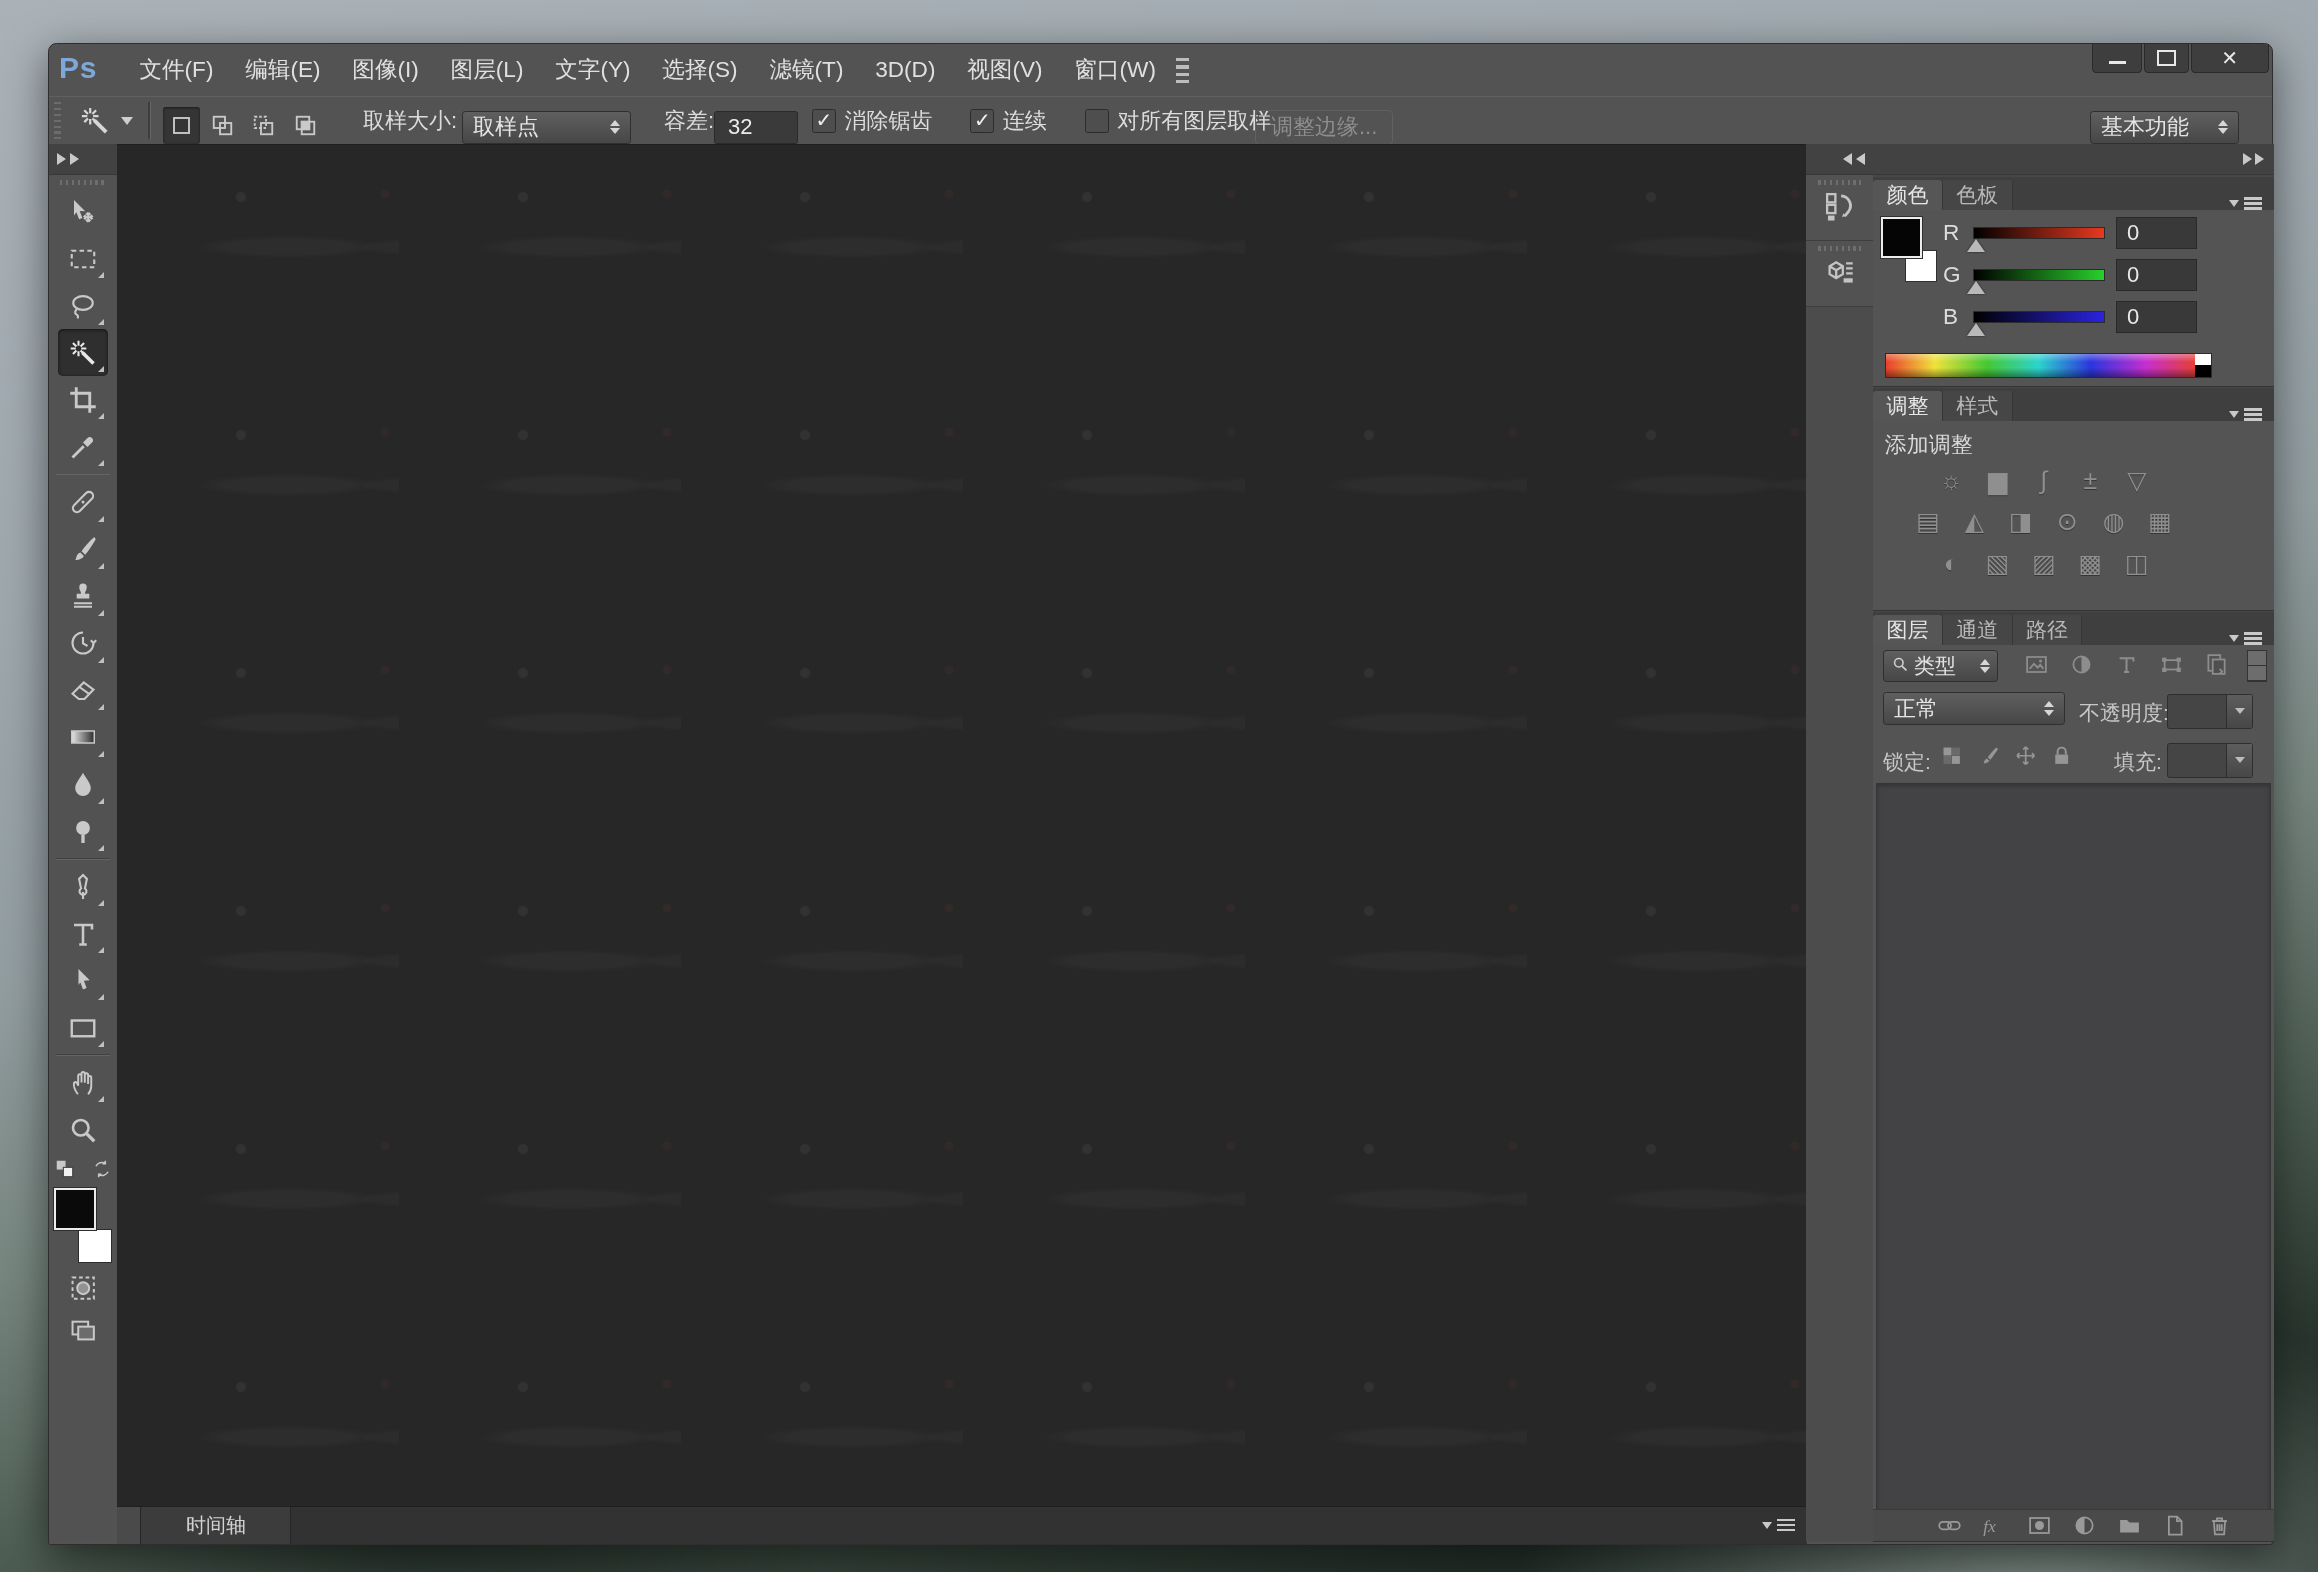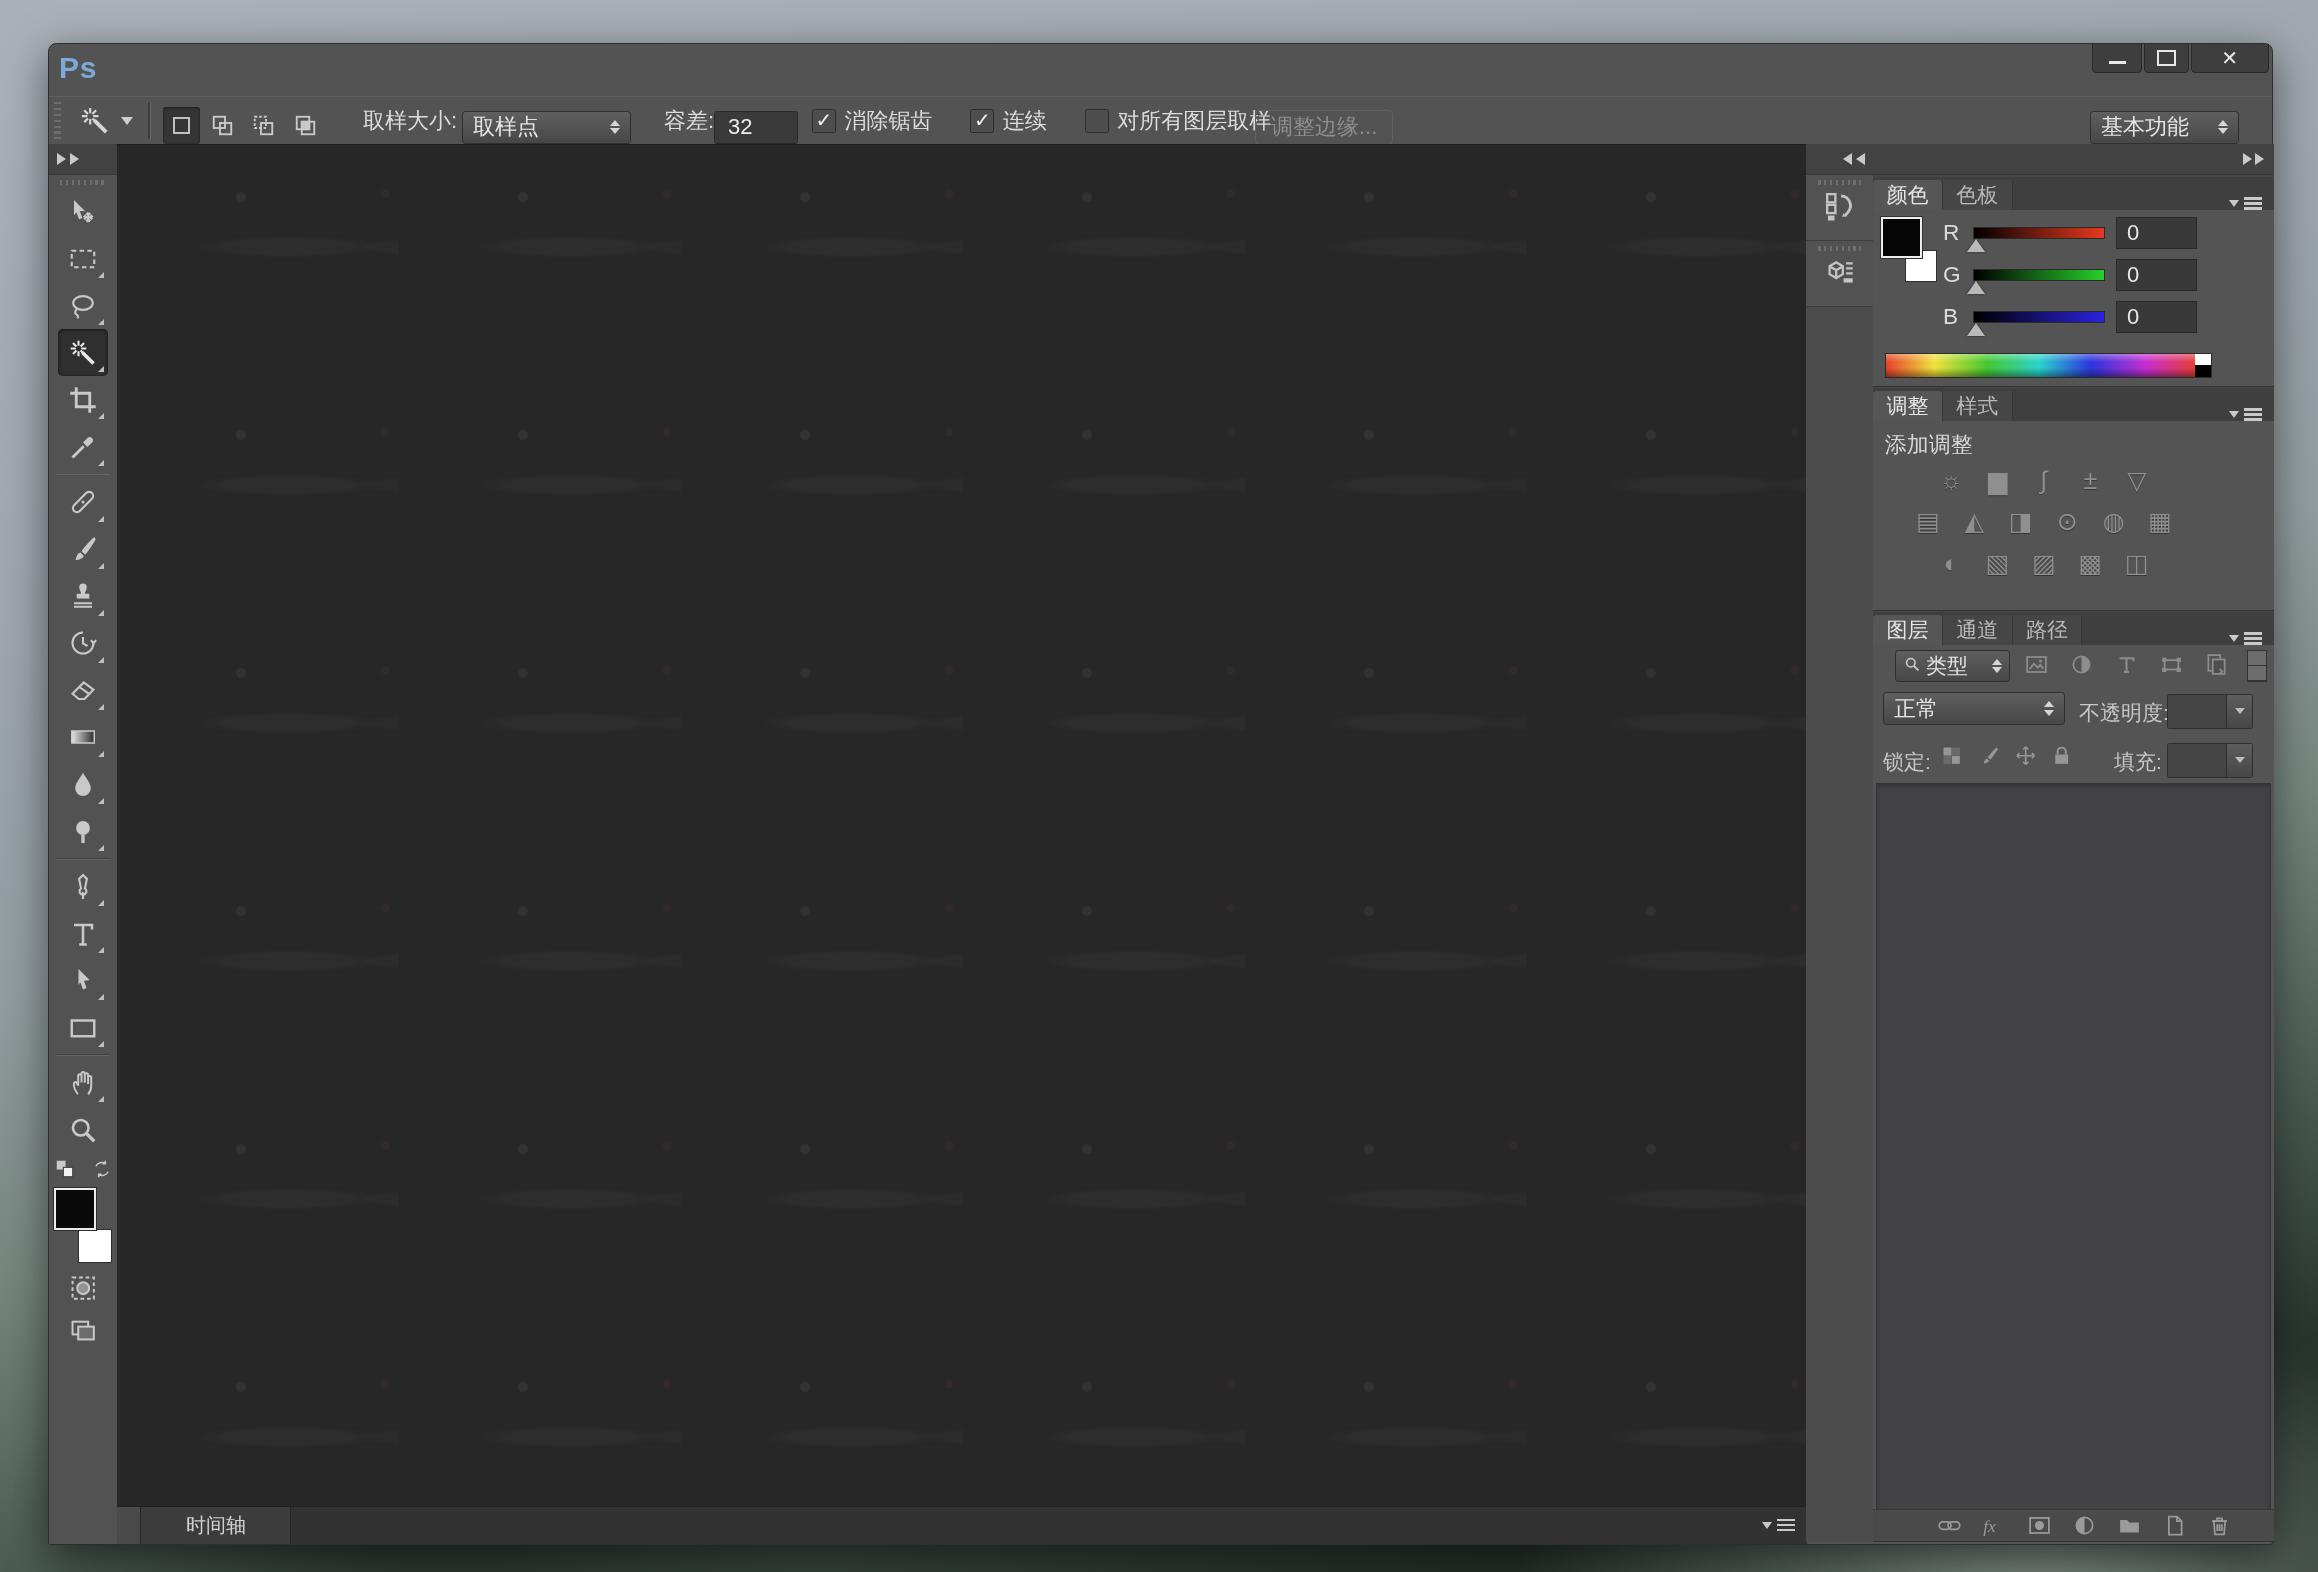--- a/index.html
+++ b/index.html
@@ -123,21 +123,21 @@
   #spec-black{position:absolute;right:0;bottom:0;width:16px;height:11.7px;background:#000;}
   
   #adj-heading{position:absolute;left:11.7px;top:42px;font-size:22px;color:#d8d8d8;}
   .adj-rows{position:absolute;left:0;top:77px;width:100%;display:flex;flex-direction:column;gap:11.7px;}
   .adj-row{display:flex;justify-content:center;gap:13.4px;margin-right:59px;}
   .adj-icon{width:33px;height:30px;display:flex;align-items:center;justify-content:center;
     color:#8f8f8f;font-size:25px;text-shadow:0 0.8px 0 rgba(0,0,0,.35);}
   
   .lp-row{position:absolute;left:0;width:100%;}
   #lp-filter{top:38px;height:35px;}
-  #lp-search{position:absolute;left:10px;top:0;width:115px;height:32px;margin-left:12px;}
+  #lp-search{position:absolute;left:10px;top:0;width:115px;height:32px;}
   #lp-search .dropdown{width:115px;height:32px;font-size:21px;padding:0 6.7px;}
   #lp-search svg{width:18.4px;height:18.4px;margin-right:5px;color:#cfcfcf;}
   .lp-filter-icons{position:absolute;left:151px;top:1.7px;display:flex;gap:20px;color:#8d8d8d;}
   .lp-filter-icons svg{width:25px;height:25px;}
   #lp-toggle{position:absolute;right:6.7px;top:0;width:18.4px;height:30px;background:#616161;border:0.8px solid #333;
     display:flex;flex-direction:column;}
   #lp-toggle i{flex:1;border-bottom:0.8px solid #333;background:#6d6d6d;}
   #lp-blend{top:80px;height:38px;}
   #blend-dd{position:absolute;left:10px;top:0;width:182px;}
   .dim-label{font-size:21px;color:#c7c7c7;}
@@ -158,20 +158,33 @@
   #lp-bottom svg{width:25px;height:25px;}
   .noselect{user-select:none;}
 </style>
 </head>
 <body class="noselect">
 
 <div id="app">
 
   <div id="titlebar">
     <div id="ps-logo">Ps</div>
+    <div id="menus">
+        <div class="menu-item">文件(F)</div>
+        <div class="menu-item">编辑(E)</div>
+        <div class="menu-item">图像(I)</div>
+        <div class="menu-item">图层(L)</div>
+        <div class="menu-item">文字(Y)</div>
+        <div class="menu-item">选择(S)</div>
+        <div class="menu-item">滤镜(T)</div>
+        <div class="menu-item">3D(D)</div>
+        <div class="menu-item">视图(V)</div>
+        <div class="menu-item">窗口(W)</div>
+        <div id="menu-clip"></div>
+      </div>
     <div id="win-controls">
       <div class="win-btn min">
           <span class="glyph-minimize"></span>
         </div>
       <div class="win-btn max">
           <span class="glyph-maximize"></span>
         </div>
       <div class="win-btn close">
           <span class="glyph-close">✕</span>
         </div>

